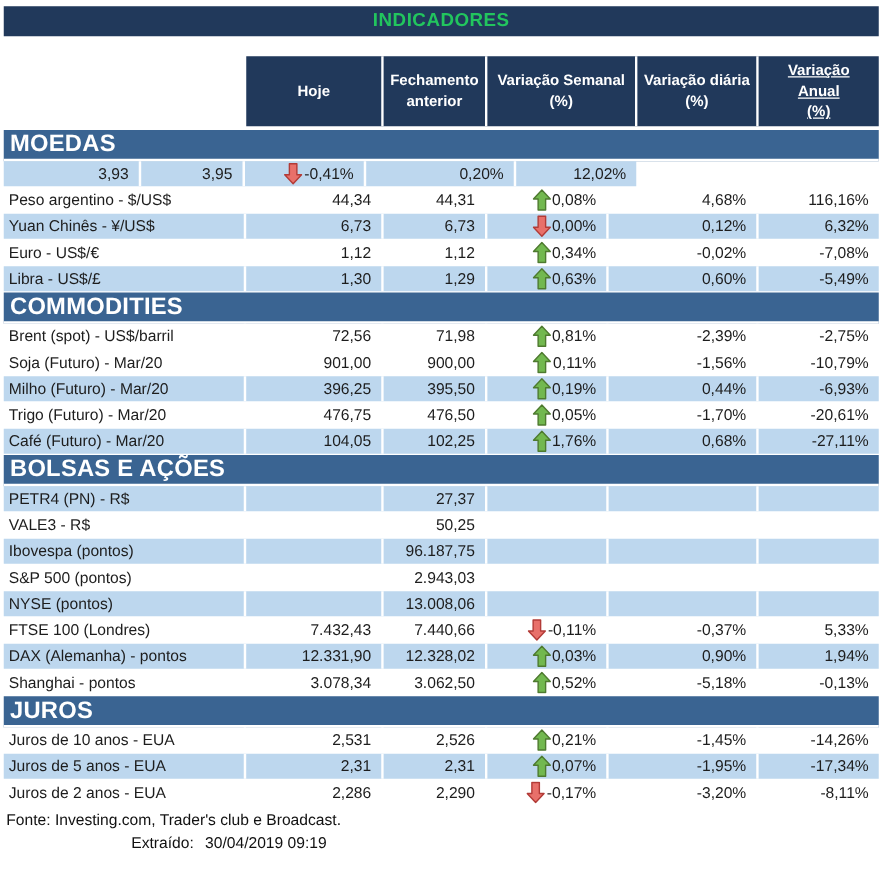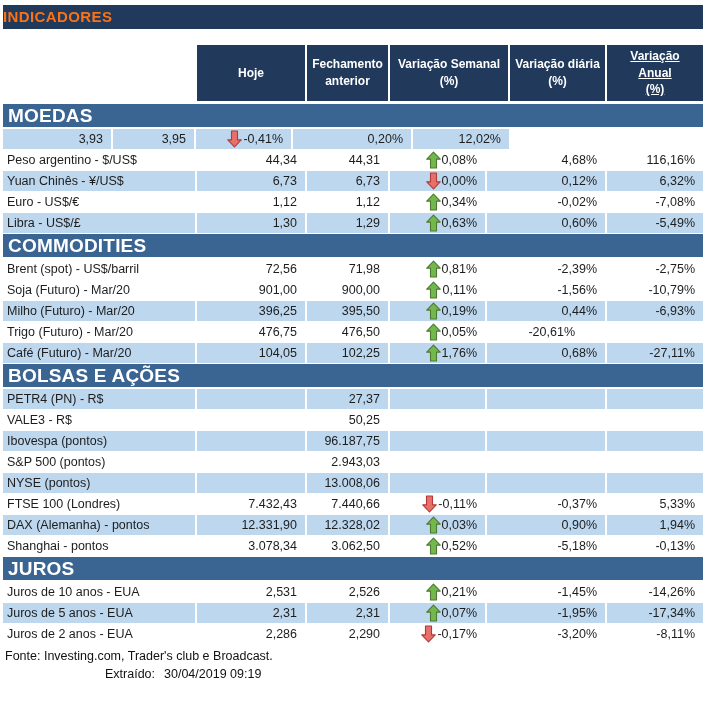--- a/index.html
+++ b/index.html
@@ -4,22 +4,22 @@
 <style>
   html,body{margin:0;padding:0;}
   body{
     width:706px;height:707px;background:#fff;
     font-family:"Liberation Sans",sans-serif;color:#1d1d1d;
     overflow:hidden;
   }
   .wrap{padding:5px 3px 0 3px;width:700px;}
 
   .title{
-    height:24px;line-height:24px;background:#21395B;color:#f97316;
-    font-weight:bold;font-size:15px;letter-spacing:.4px;
+    height:24px;line-height:24px;background:#21395B;color:#22c55e;
+    font-weight:bold;font-size:15px;text-align:center;letter-spacing:.4px;
     margin-bottom:16px;
   }
 
   .cols{display:flex;height:56px;margin-bottom:3px;}
   .spacer{width:194px;}
   .col-h{
     background:#21395B;color:#fff;font-weight:bold;font-size:12px;
     display:flex;align-items:center;justify-content:center;text-align:center;
     line-height:1.4;box-sizing:border-box;border-right:2px solid #fff;padding:0 3px;
   }
@@ -196,20 +196,21 @@
         <div class="cell num hoje">476,75</div>
         <div class="cell num fech">476,50</div>
         <div class="cell dia">
           <span class="arrow">
             <svg width="15" height="18" viewBox="0 0 16 19">
               <path d="M8 1 L15.2 8.6 H11.2 V18 H4.8 V8.6 H0.8 Z" fill="#72B84F" stroke="#4E7A2F" stroke-width="1.2" stroke-linejoin="round"></path>
             </svg>
           </span>
           <span>0,05%</span>
         </div>
+        <div class="cell num sem">-1,70%</div>
         <div class="cell num anu">-20,61%</div>
       </div>
       <div class="row blue">
         <div class="cell label">Café (Futuro) - Mar/20</div>
         <div class="cell num hoje">104,05</div>
         <div class="cell num fech">102,25</div>
         <div class="cell dia">
           <span class="arrow">
             <svg width="15" height="18" viewBox="0 0 16 19">
               <path d="M8 1 L15.2 8.6 H11.2 V18 H4.8 V8.6 H0.8 Z" fill="#72B84F" stroke="#4E7A2F" stroke-width="1.2" stroke-linejoin="round"></path>

